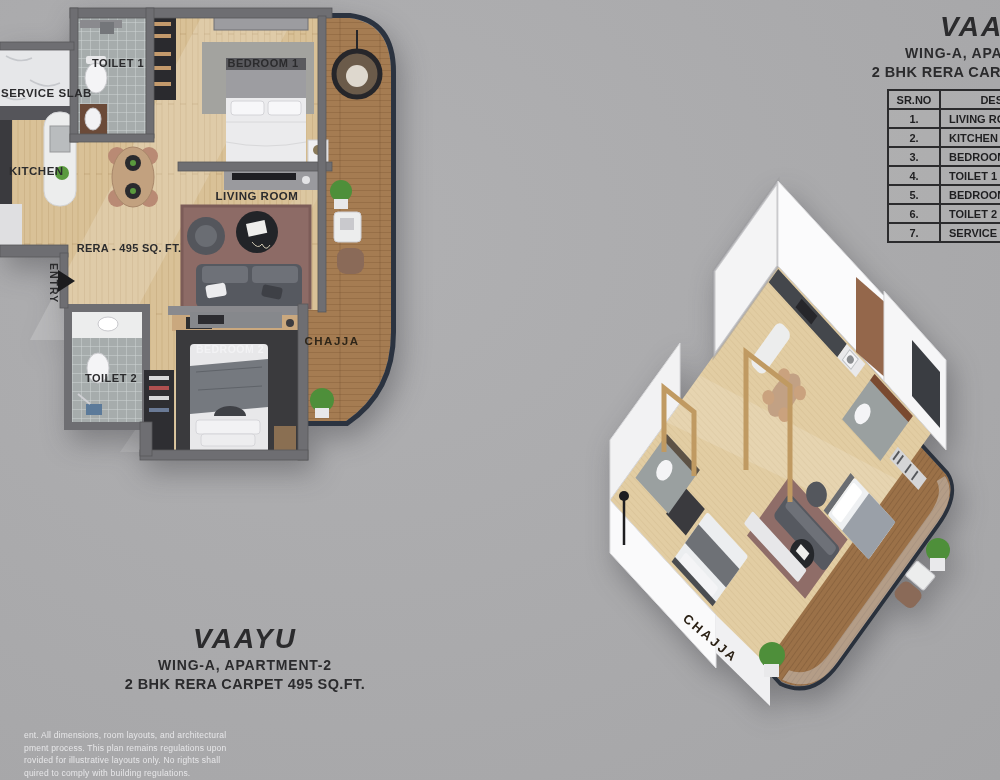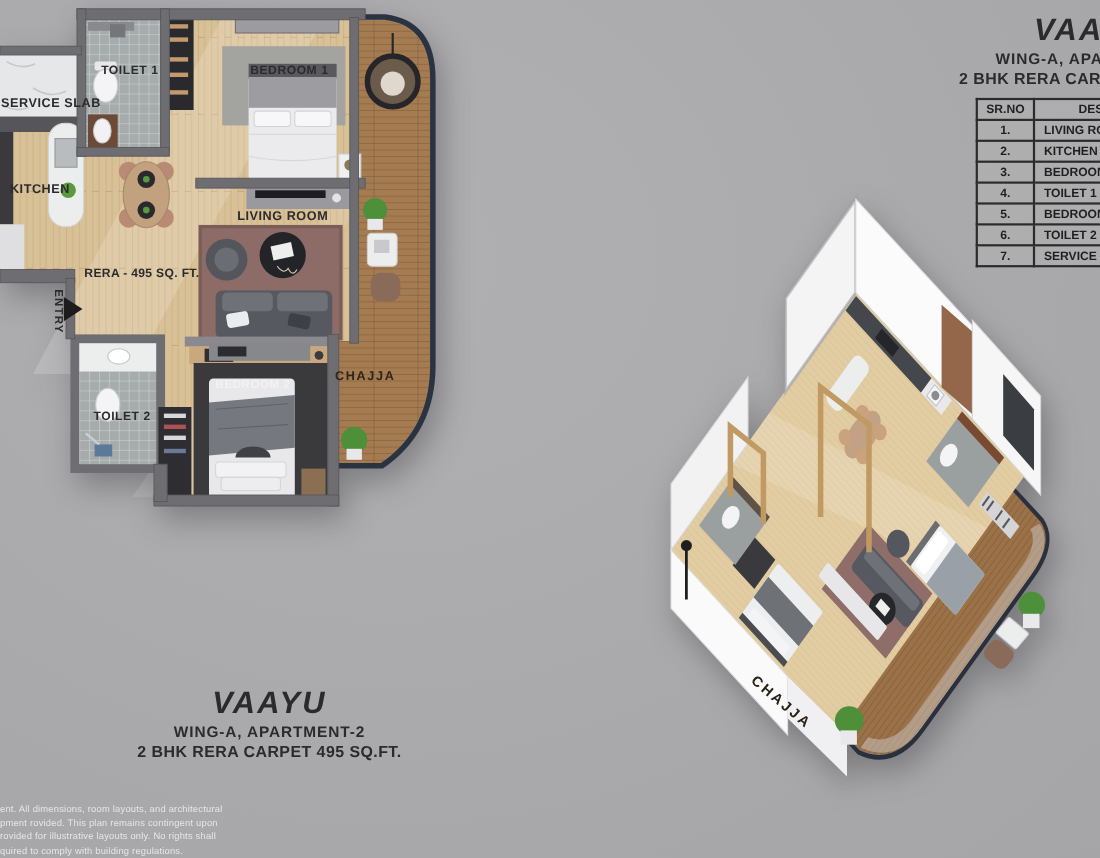--- a/index.html
+++ b/index.html
@@ -356,18 +356,18 @@
   </tbody>
     </table>
 </div>
 
 <div class="abs caption" style="left:105px;top:624px;width:280px;">
   <div class="title">VAAYU</div>
   <div class="subtitle">WING-A, APARTMENT-2</div>
   <div class="detail">2 BHK RERA CARPET 495 SQ.FT.</div>
 </div>
 
-<div class="abs disclaimer" style="left:0px;top:729px;width:340px;">
+<div class="abs disclaimer" style="left:0px;top:729px;width:340px;padding-left:24px;">
   <div>ent. All dimensions, room layouts, and architectural</div>
-  <div>pment rovided. This plan remains contingent upon</div>
+  <div>pment process. This plan remains regulations upon</div>
   <div>rovided for illustrative layouts only. No rights shall</div>
   <div>quired to comply with building regulations.</div>
 </div>
 
 </body></html>

